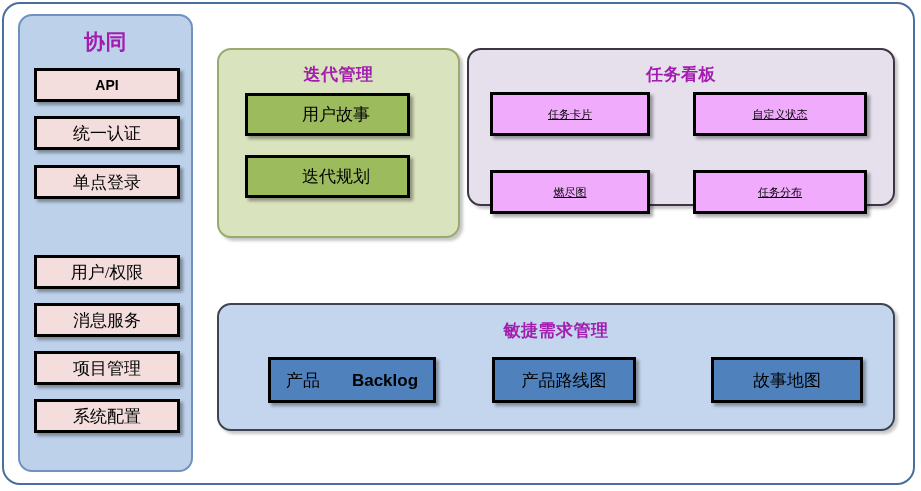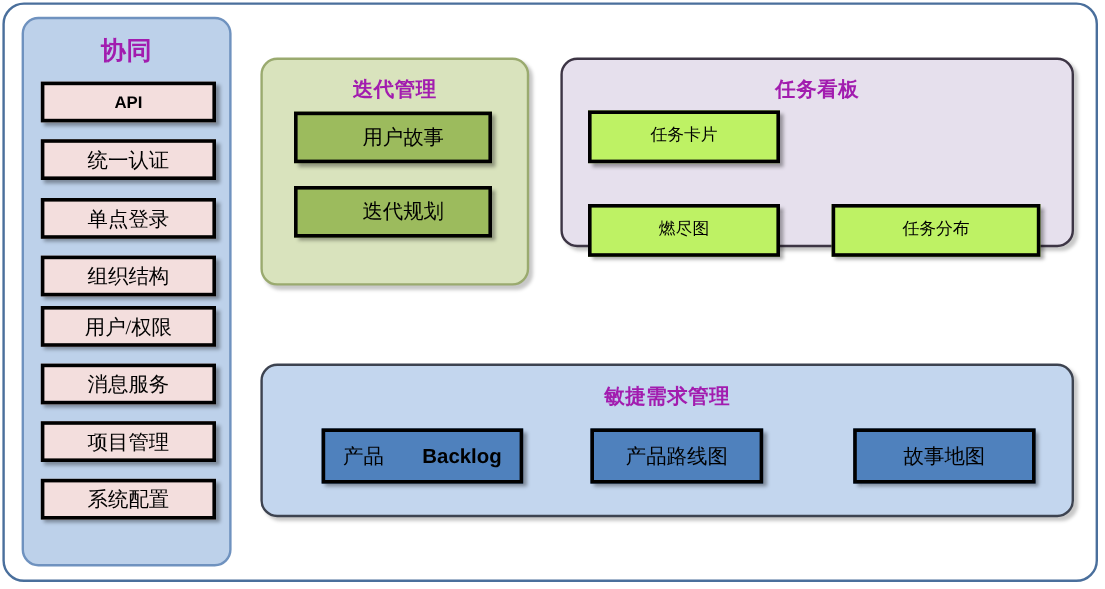--- a/index.html
+++ b/index.html
@@ -59,21 +59,21 @@
   }
   .panel-sidebar .panel-title {
     top: 12px;
     font-size: 21px;
   }
 
   
   .panel-green {
     left: 217px;
     top: 48px;
-    width: 224px;
+    width: 243px;
     height: 190px;
     background: #d9e3bd;
     border: 2px solid #9aaa6f;
     box-shadow: 3px 3px 3px rgba(0,0,0,0.22);
   }
   .panel-green .panel-title {
     top: 13px;
     font-size: 17px;
   }
 
@@ -140,22 +140,23 @@
     width: 165px;
     height: 43px;
     background: #9cbb5d;
     font-size: 17px;
     padding-left: 17px;
   }
 
   .node-purple {
     width: 160px;
     height: 44px;
-    background: #bef264;
-    font-size: 14px;
+    background: #f0abfc;
+    font-size: 11px;
+    text-decoration: underline;
   }
 
   .node-blue {
     height: 46px;
     background: #4f81bd;
     font-size: 17px;
   }
   .node-blue .mixed-bold {
     font-family: "Liberation Sans", "DejaVu Sans", sans-serif;
     font-weight: bold;
@@ -167,38 +168,38 @@
 <div id="canvas">
 
   <div class="outer-frame"></div>
 
   <div class="panel panel-sidebar">
     <div class="panel-title">协同</div>
 
     <div class="node node-pink bold-label" style="top:52px;">API</div>
     <div class="node node-pink" style="top:100px;">统一认证</div>
     <div class="node node-pink" style="top:149px;">单点登录</div>
-    <div class="node node-pink" style="top:197px;">组织结构</div>
     <div class="node node-pink" style="top:239px;">用户/权限</div>
     <div class="node node-pink" style="top:287px;">消息服务</div>
     <div class="node node-pink" style="top:335px;">项目管理</div>
     <div class="node node-pink" style="top:383px;">系统配置</div>
   </div>
 
   <div class="panel panel-green">
     <div class="panel-title">迭代管理</div>
 
     <div class="node node-green" style="top:43px;">用户故事</div>
     <div class="node node-green" style="top:105px;">迭代规划</div>
   </div>
 
   <div class="panel panel-purple">
     <div class="panel-title">任务看板</div>
 
     <div class="node node-purple" style="left:21px;  top:42px;">任务卡片</div>
+    <div class="node node-purple" style="left:224px; top:42px; width:174px;">自定义状态</div>
     <div class="node node-purple" style="left:21px;  top:120px;">燃尽图</div>
     <div class="node node-purple" style="left:224px; top:120px; width:174px;">任务分布</div>
   </div>
 
   <div class="panel panel-blue">
     <div class="panel-title">敏捷需求管理</div>
 
     <div class="node node-blue" style="left:49px;  top:52px; width:168px;gap:32px;">
       <span>产品</span>
         <span class="mixed-bold">Backlog</span>

